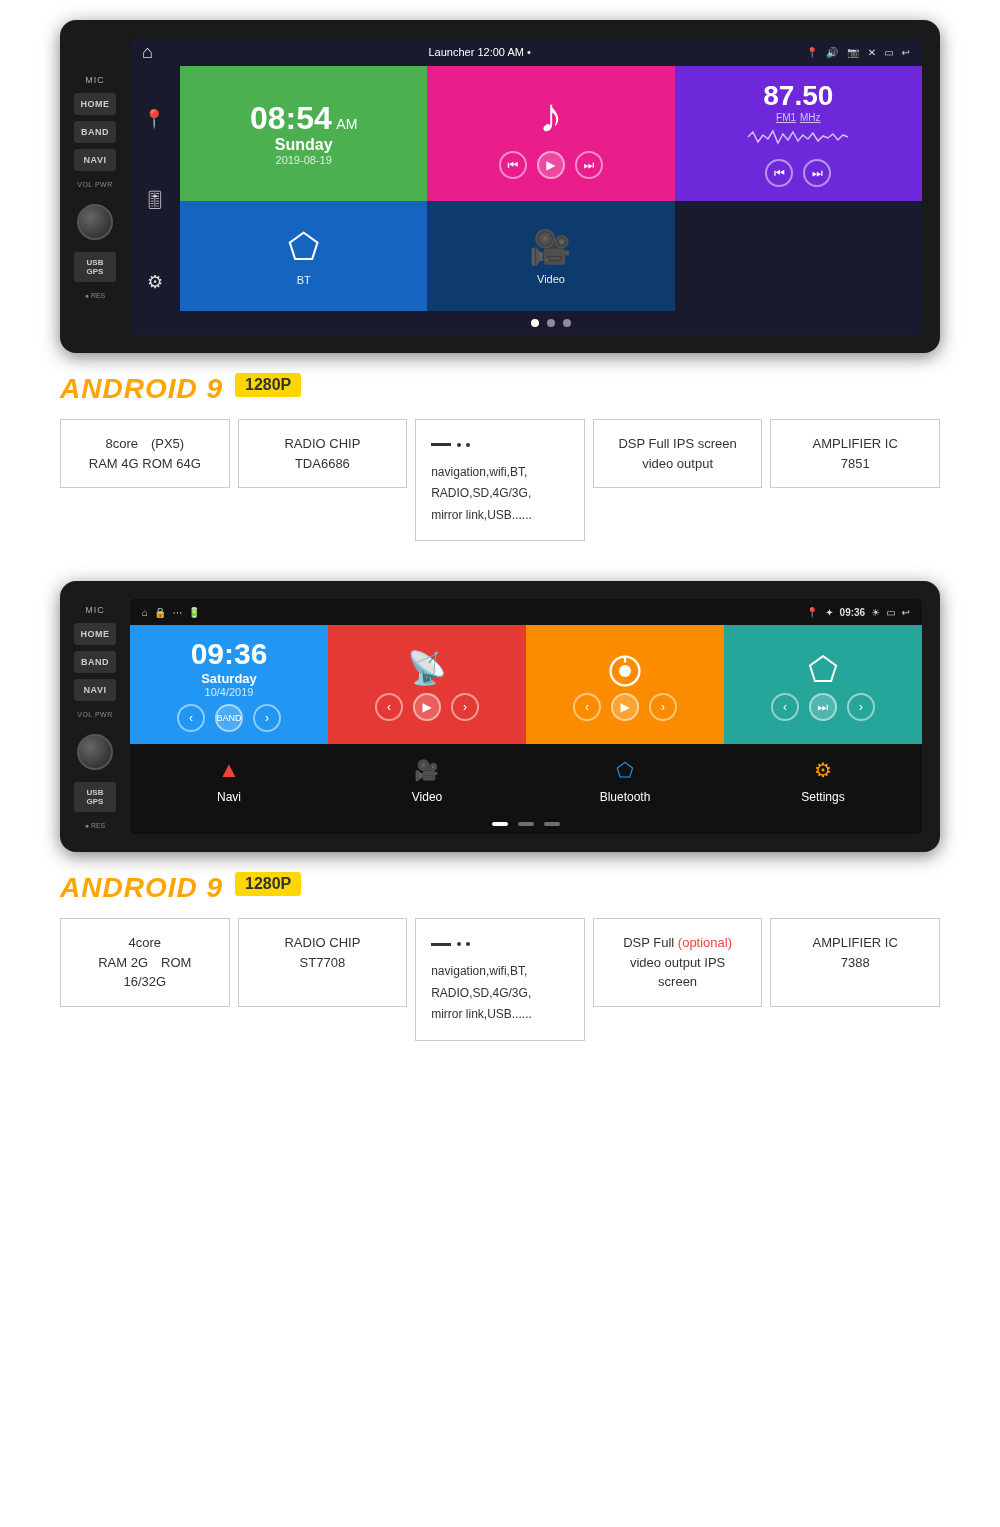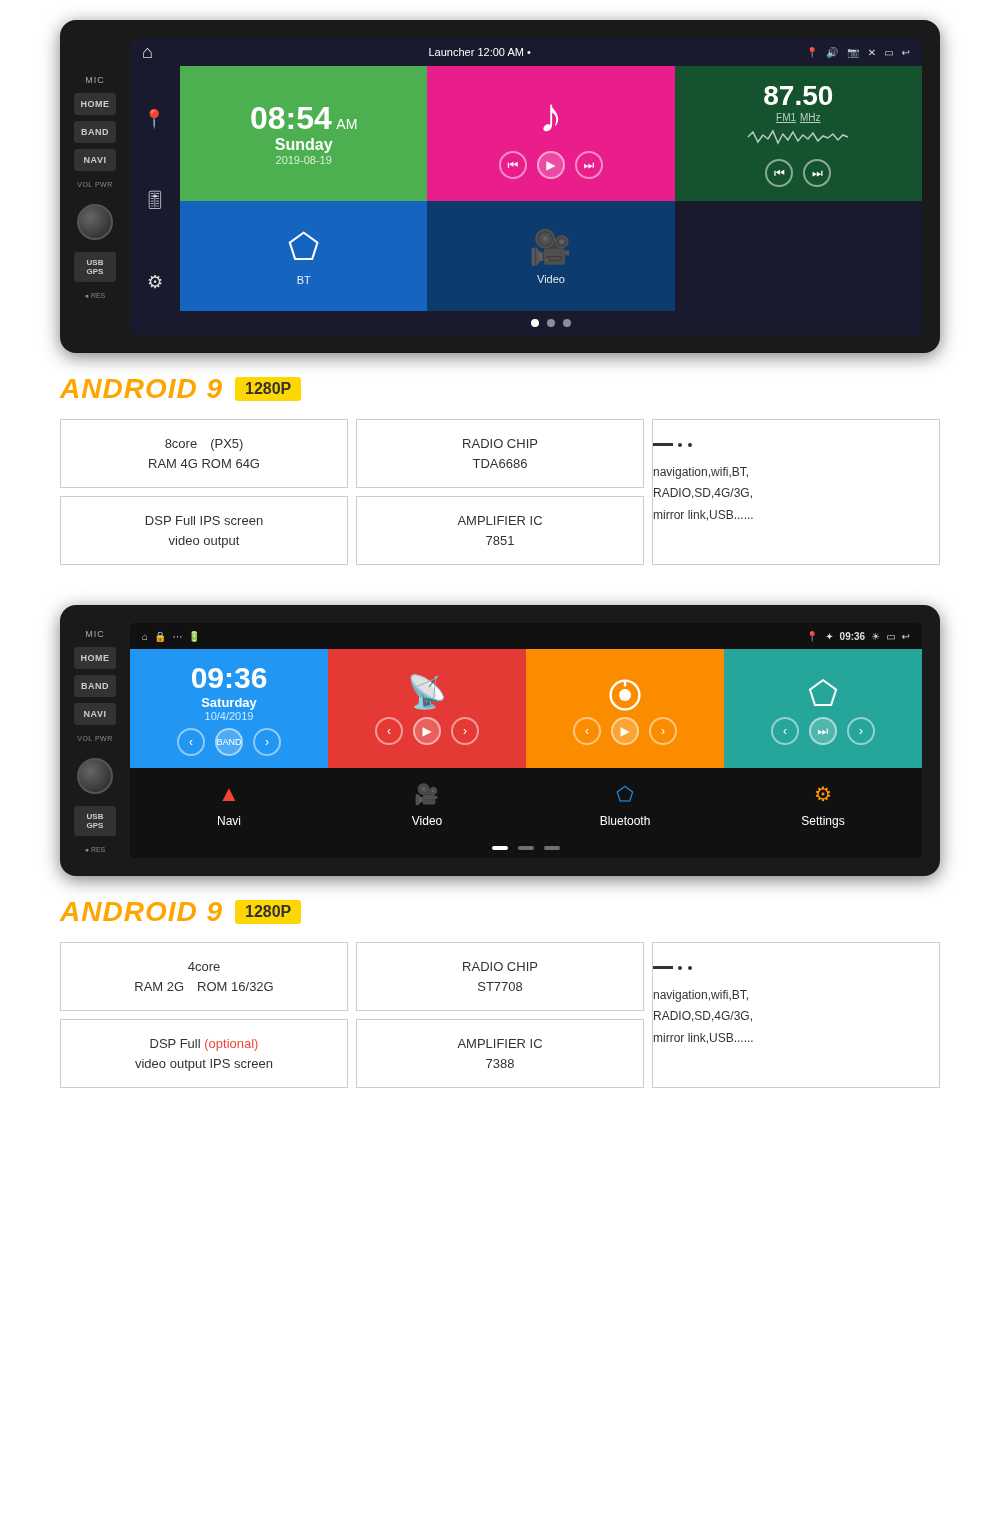--- a/index.html
+++ b/index.html
@@ -152,21 +152,21 @@
       min-height: 110px;
     }
 
     .tile-green {
       background: #4caf50;
     }
     .tile-pink {
       background: #e91e8c;
     }
     .tile-gold {
-      background: #14532d;
+      background: #6d28d9;
     }
     .tile-blue-dark {
       background: #1565c0;
     }
     .tile-green2 {
       background: #43a047;
     }
     .tile-dark-blue2 {
       background: #0d3b6e;
     }
@@ -295,21 +295,21 @@
       display: flex;
     }
 
     
     .spec-section {
       padding: 10px 60px 20px 60px;
     }
 
     .android-badge-row {
       display: flex;
-      align-items: center;
+      align-items: flex-start;
       gap: 12px;
       margin-bottom: 14px;
     }
 
     .android-title {
       font-size: 28px;
       font-weight: bold;
       color: #ffa500;
       font-style: italic;
       letter-spacing: 1px;
@@ -319,36 +319,36 @@
       background: #ffd700;
       color: #333;
       font-weight: bold;
       font-size: 16px;
       padding: 3px 10px;
       border-radius: 3px;
     }
 
     .spec-grid {
       display: grid;
-      grid-template-columns: 1fr 1fr 1fr;
+      grid-template-columns: 1fr 1fr 1fr 1fr 1fr;
       gap: 8px;
     }
 
     .spec-box {
       border: 1px solid #ccc;
       padding: 14px 16px;
       text-align: center;
       font-size: 13px;
       color: #333;
       line-height: 1.5;
     }
 
     .spec-features {
       border: 1px solid #ccc;
-      padding: 14px 0;
+      padding: 14px 15px;
       grid-row: span 2;
       font-size: 12px;
       color: #333;
       line-height: 1.8;
     }
 
     
     .home-screen-2 {
       display: grid;
       grid-template-columns: 1fr 1fr 1fr 1fr;

